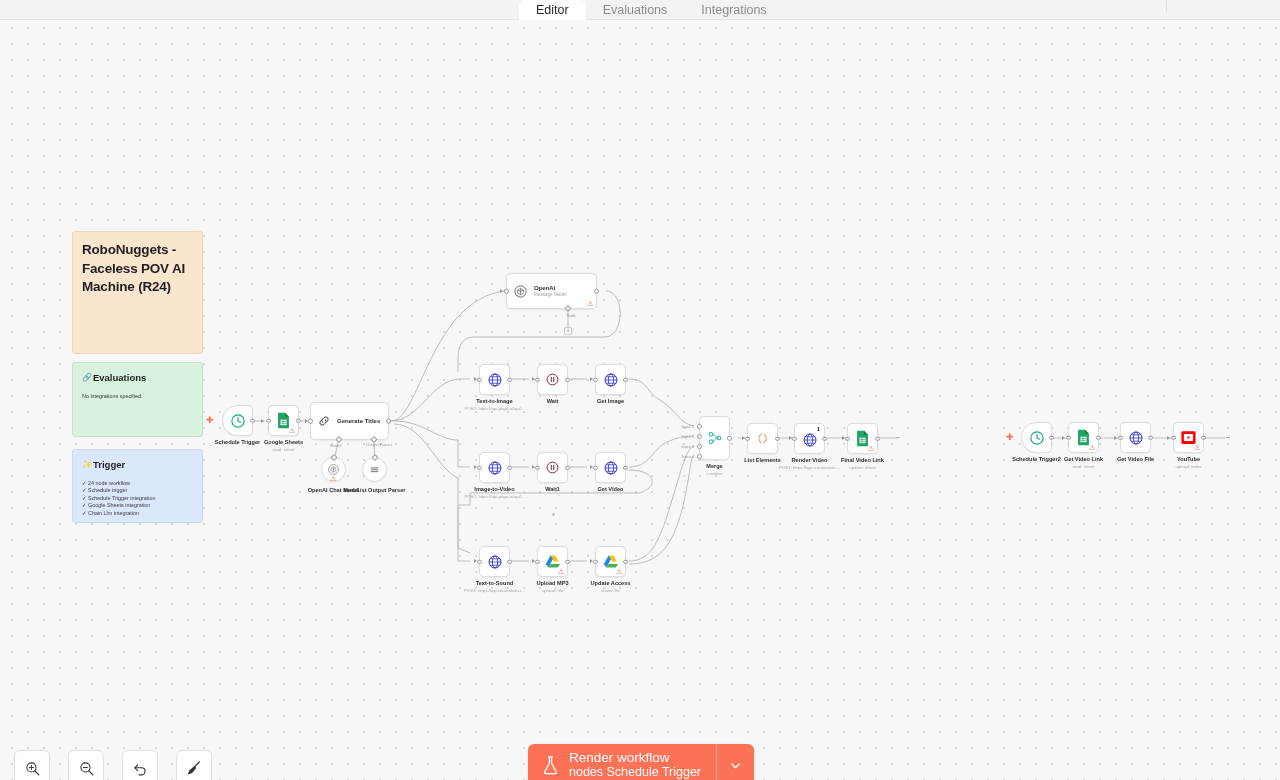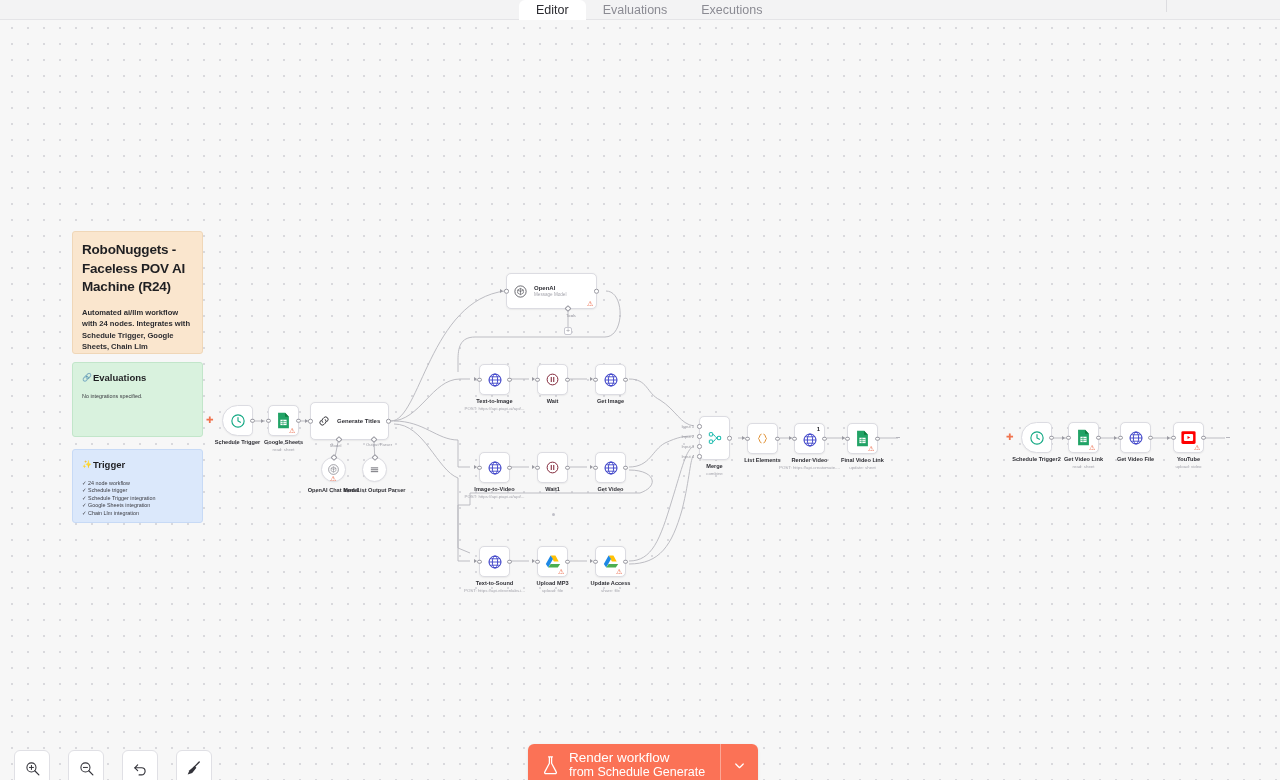--- a/index.html
+++ b/index.html
@@ -402,21 +402,20 @@
     <path d="M879,438 L898,438"></path>
 
     <path d="M1054,438 L1066,438"></path>
     <path d="M1100,438 L1118,438"></path>
     <path d="M1153,438 L1171,438"></path>
     <path d="M1205,438 L1225,438"></path>
   </svg>
 
   <div class="sticky" id="sticky-title">
     <div class="st-h">RoboNuggets - Faceless POV AI Machine (R24)</div>
-    <div class="st-b">Automated ai/llm workflow with 24 nodes. Integrates with Schedule Trigger, Google Sheets, Chain Llm</div>
   </div>
 
   <div class="sticky" id="sticky-integrations">
     <div class="sticky-h2">
       <span class="emo">🔗</span>
       <span>Evaluations</span>
     </div>
     <div class="sticky-body">No integrations specified.</div>
   </div>
 
@@ -794,21 +793,21 @@
     <div class="nsub">upload: video</div>
   </div>
   <div class="endstub" style="left:1226px; top:437px;"></div>
 
 </div>
 
 <div id="topbar">
   <div id="tabs">
     <div class="tab active">Editor</div>
     <div class="tab">Evaluations</div>
-    <div class="tab">Executions</div>
+    <div class="tab">Integrations</div>
   </div>
   <div id="topbar-divider"></div>
 </div>
 
 <div id="bottombar">
   <div class="tbtn">
     <svg width="17" height="17" viewBox="0 0 24 24">
       <circle cx="10.5" cy="10.5" r="6.4" fill="none" stroke="#33333a" stroke-width="1.5"></circle>
       <path d="M15.2 15.2 L21 21" stroke="#33333a" stroke-width="1.7" stroke-linecap="round"></path>
       <path d="M10.5 7.6 v5.8 M7.6 10.5 h5.8" stroke="#33333a" stroke-width="1.4" stroke-linecap="round"></path>
@@ -835,21 +834,21 @@
   </div>
 </div>
 
 <div id="exec-wrap">
   <div id="exec-main">
     <svg width="19" height="21" viewBox="0 0 24 26">
       <path d="M9.5 2 h5 M10.6 2 v8.2 L4.8 21 a1.6 1.6 0 0 0 1.4 2.4 h11.6 a1.6 1.6 0 0 0 1.4-2.4 L13.4 10.2 V2" fill="none" stroke="#ffffff" stroke-width="1.6" stroke-linecap="round" stroke-linejoin="round"></path>
     </svg>
     <div class="txt">
       <span class="l1">Render workflow</span>
-      <span class="l2">from Schedule Generate</span>
+      <span class="l2">nodes Schedule Trigger</span>
     </div>
   </div>
   <div id="exec-split">
     <svg width="15" height="15" viewBox="0 0 24 24">
       <path d="M6 9.5 L12 15.5 L18 9.5" fill="none" stroke="#ffffff" stroke-width="2" stroke-linecap="round" stroke-linejoin="round"></path>
     </svg>
   </div>
 </div>
 
 </body></html>

